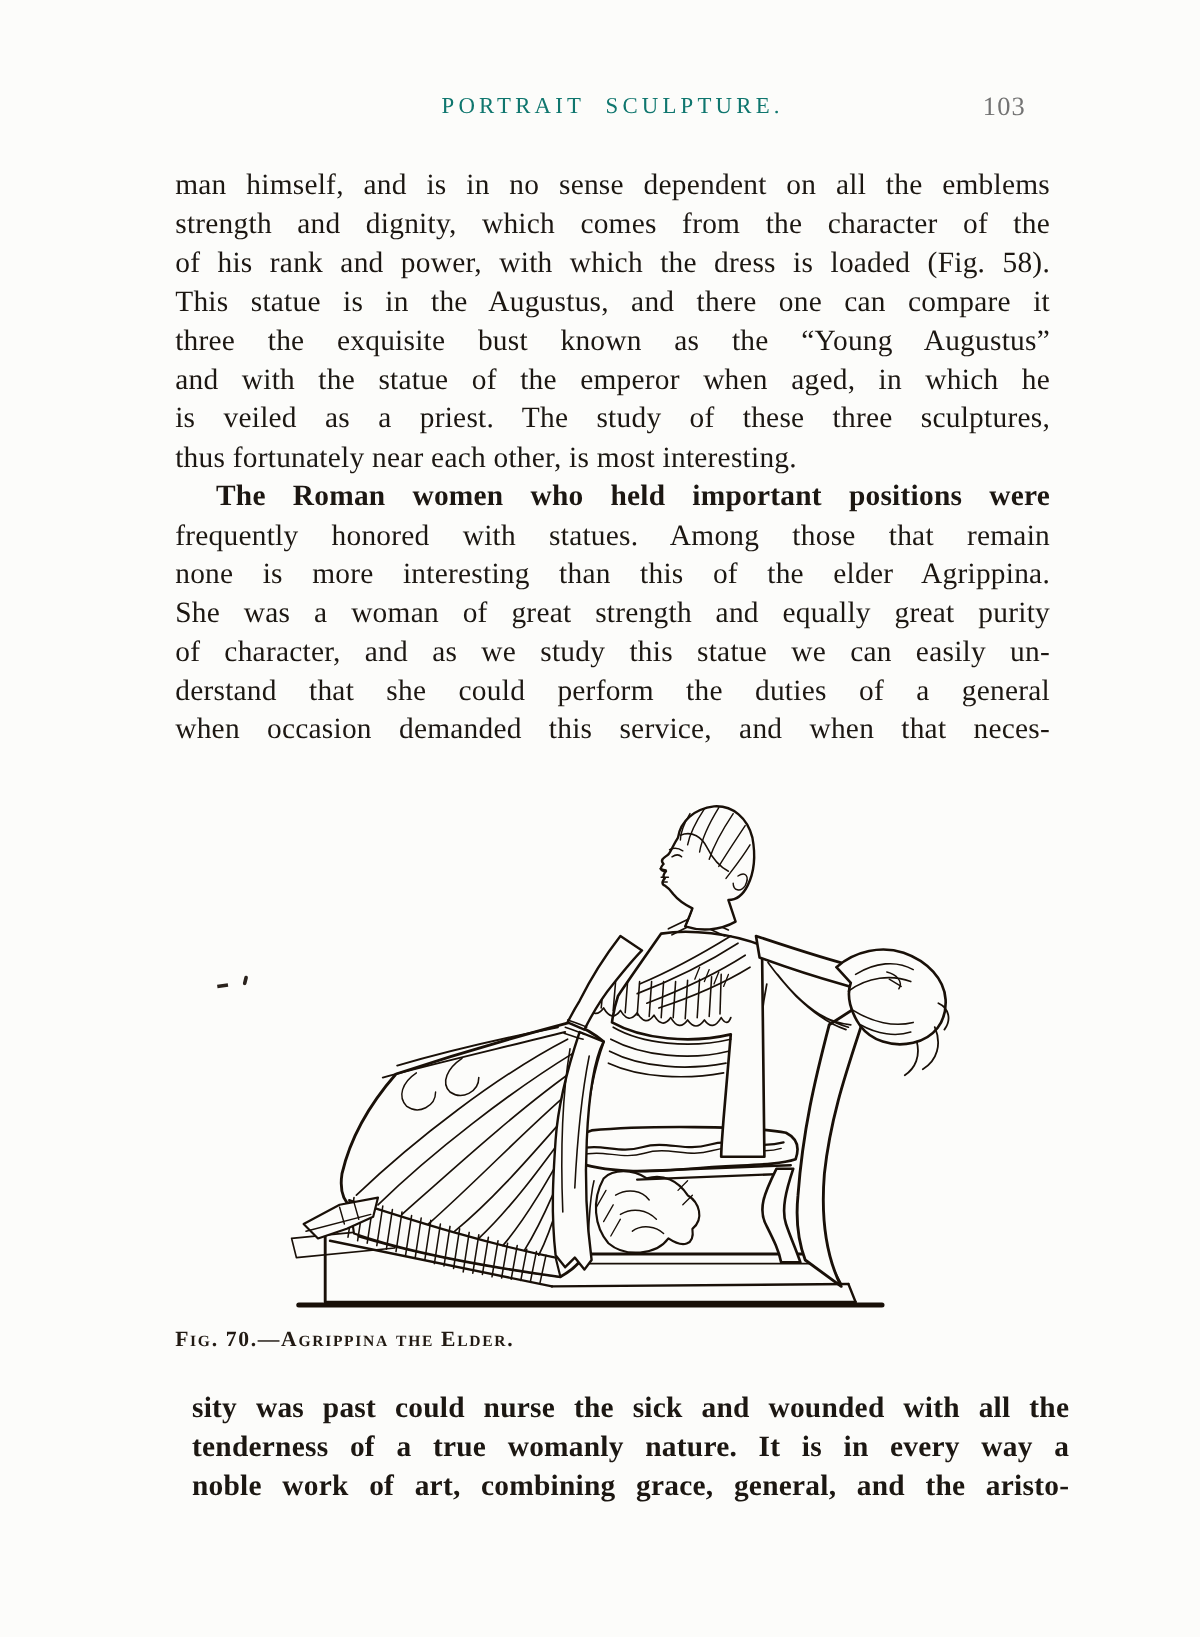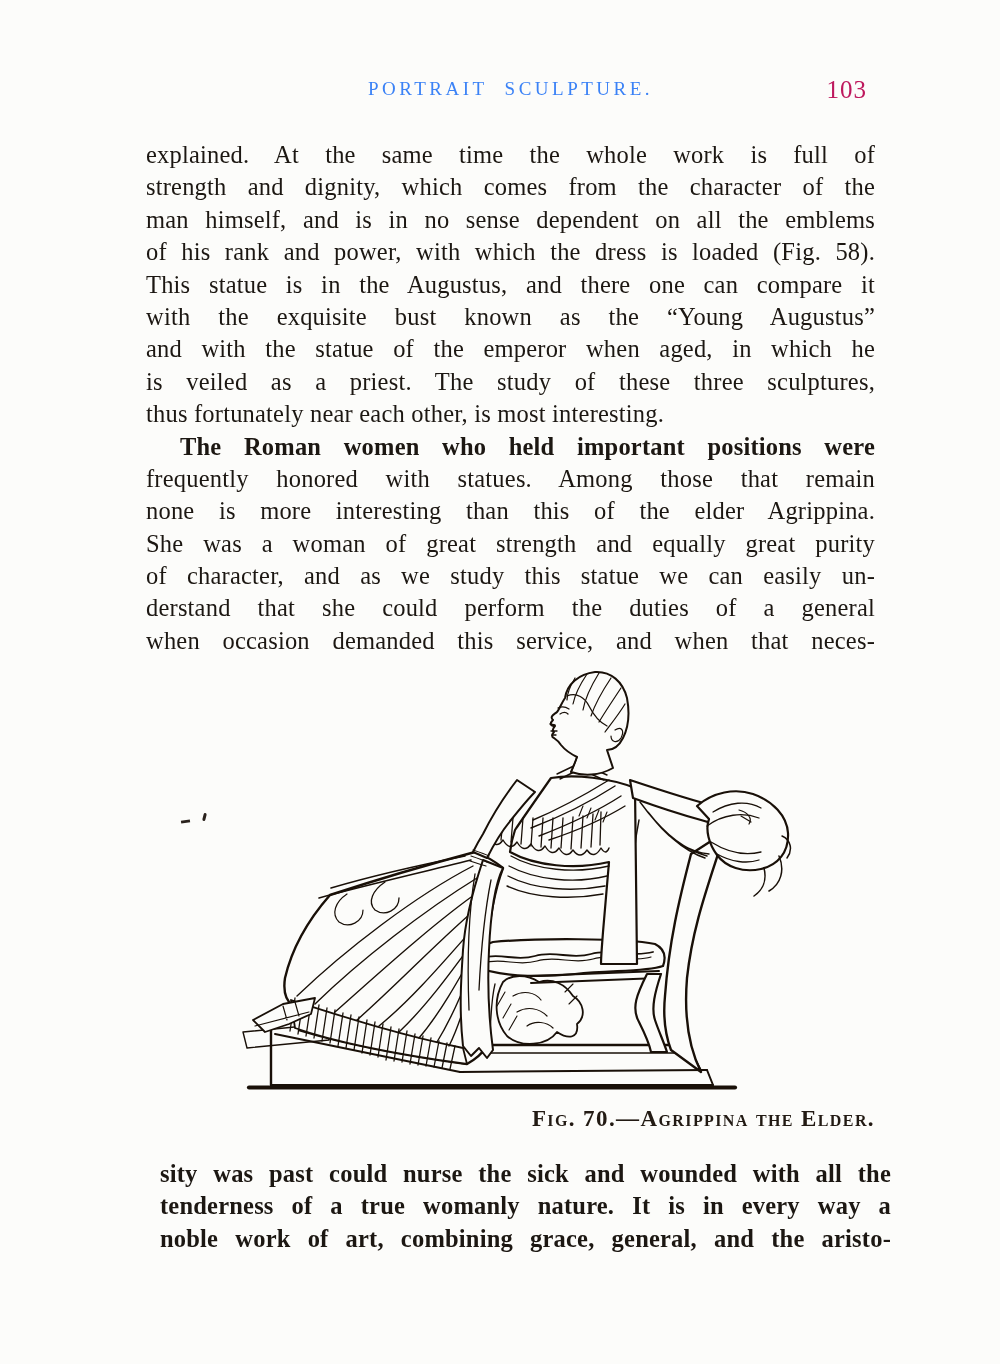--- a/index.html
+++ b/index.html
@@ -10,72 +10,71 @@
     color:#1c1712;
     font-family:"Liberation Serif", serif;
     overflow:hidden;
   }
   .pagehead {
     position:absolute; top:78px; left:146px; width:729px; height:30px;
   }
   .running-title {
     display:block; text-align:center;
     font-size:19px; letter-spacing:3.5px; word-spacing:9px;
-    color:#3b82f6;
+    color:#0f766e;
   }
   .page-number {
-    position:absolute; top:-2px; right:8px;
-    font-size:25px; letter-spacing:1px; color:#be185d;
+    position:absolute; top:-2px; right:20px;
+    font-size:22px; letter-spacing:1px; color:#737373;
   }
   .body-block { position:absolute; }
   .block-1 { top:139px; left:146px; width:729px; }
   .block-2 { top:1158px; left:160px; width:731px;font-weight:bold; }
   .line {
     font-size:24.5px; height:32.4px; line-height:32.4px;
     text-align:justify; text-align-last:justify;
     overflow:hidden; white-space:normal;
     letter-spacing:0.2px;
   }
   .line.noj { text-align-last:left; }
   .line.indent { padding-left:34px;font-weight:bold; }
   figure { position:absolute; left:0; top:0; }
   .statue-svg {
     position:absolute; left:235px; top:660px;
     width:570px; height:440px;
   }
   figcaption {
     position:absolute; top:1106px; left:146px; width:729px;
-    text-align:right;
+    text-align:left;
     font-variant:small-caps;
     font-weight:700;
-    font-size:23px;
+    font-size:18px;
     letter-spacing:1.4px;
     color:#221a13;
   }
   .speck { position:absolute; background:#2a221c; }
   .speck-dash { left:181px; top:820px; width:9px; height:2.5px; transform:rotate(-8deg); }
   .speck-quote { left:203px; top:813px; width:3px; height:8px; border-radius:2px; transform:rotate(14deg); }
   svg path { stroke:#191008; fill:none; stroke-linecap:round; stroke-linejoin:round; }
   svg .fillp { fill:#fcfcfa; }
 </style>
 </head>
 <body>
 
 <div class="pagehead">
   <span class="running-title">PORTRAIT SCULPTURE.</span>
   <span class="page-number">103</span>
 </div>
 
 <main class="body-block block-1">
-    <div class="line">explained.  At the same time the whole work is full of</div>
+    <div class="line">man himself, and is in no sense dependent on all the emblems</div>
     <div class="line">strength and dignity, which comes from the character of the</div>
-    <div class="line">man himself, and is in no sense dependent on all the emblems</div>
     <div class="line">of his rank and power, with which the dress is loaded (Fig. 58).</div>
     <div class="line">This statue is in the Augustus, and there one can compare it</div>
-    <div class="line">with the exquisite bust known as the “Young Augustus”</div>
+    <div class="line">three the exquisite bust known as the “Young Augustus”</div>
     <div class="line">and with the statue of the emperor when aged, in which he</div>
     <div class="line">is veiled as a priest.  The study of these three sculptures,</div>
     <div class="line noj">thus fortunately near each other, is most interesting.</div>
     <div class="line indent">The Roman women who held important positions were</div>
     <div class="line">frequently honored with statues.  Among those that remain</div>
     <div class="line">none is more interesting than this of the elder Agrippina.</div>
     <div class="line">She was a woman of great strength and equally great purity</div>
     <div class="line">of character, and as we study this statue we can easily un-</div>
     <div class="line">derstand that she could perform the duties of a general</div>
     <div class="line">when occasion demanded this service, and when that neces-</div>

